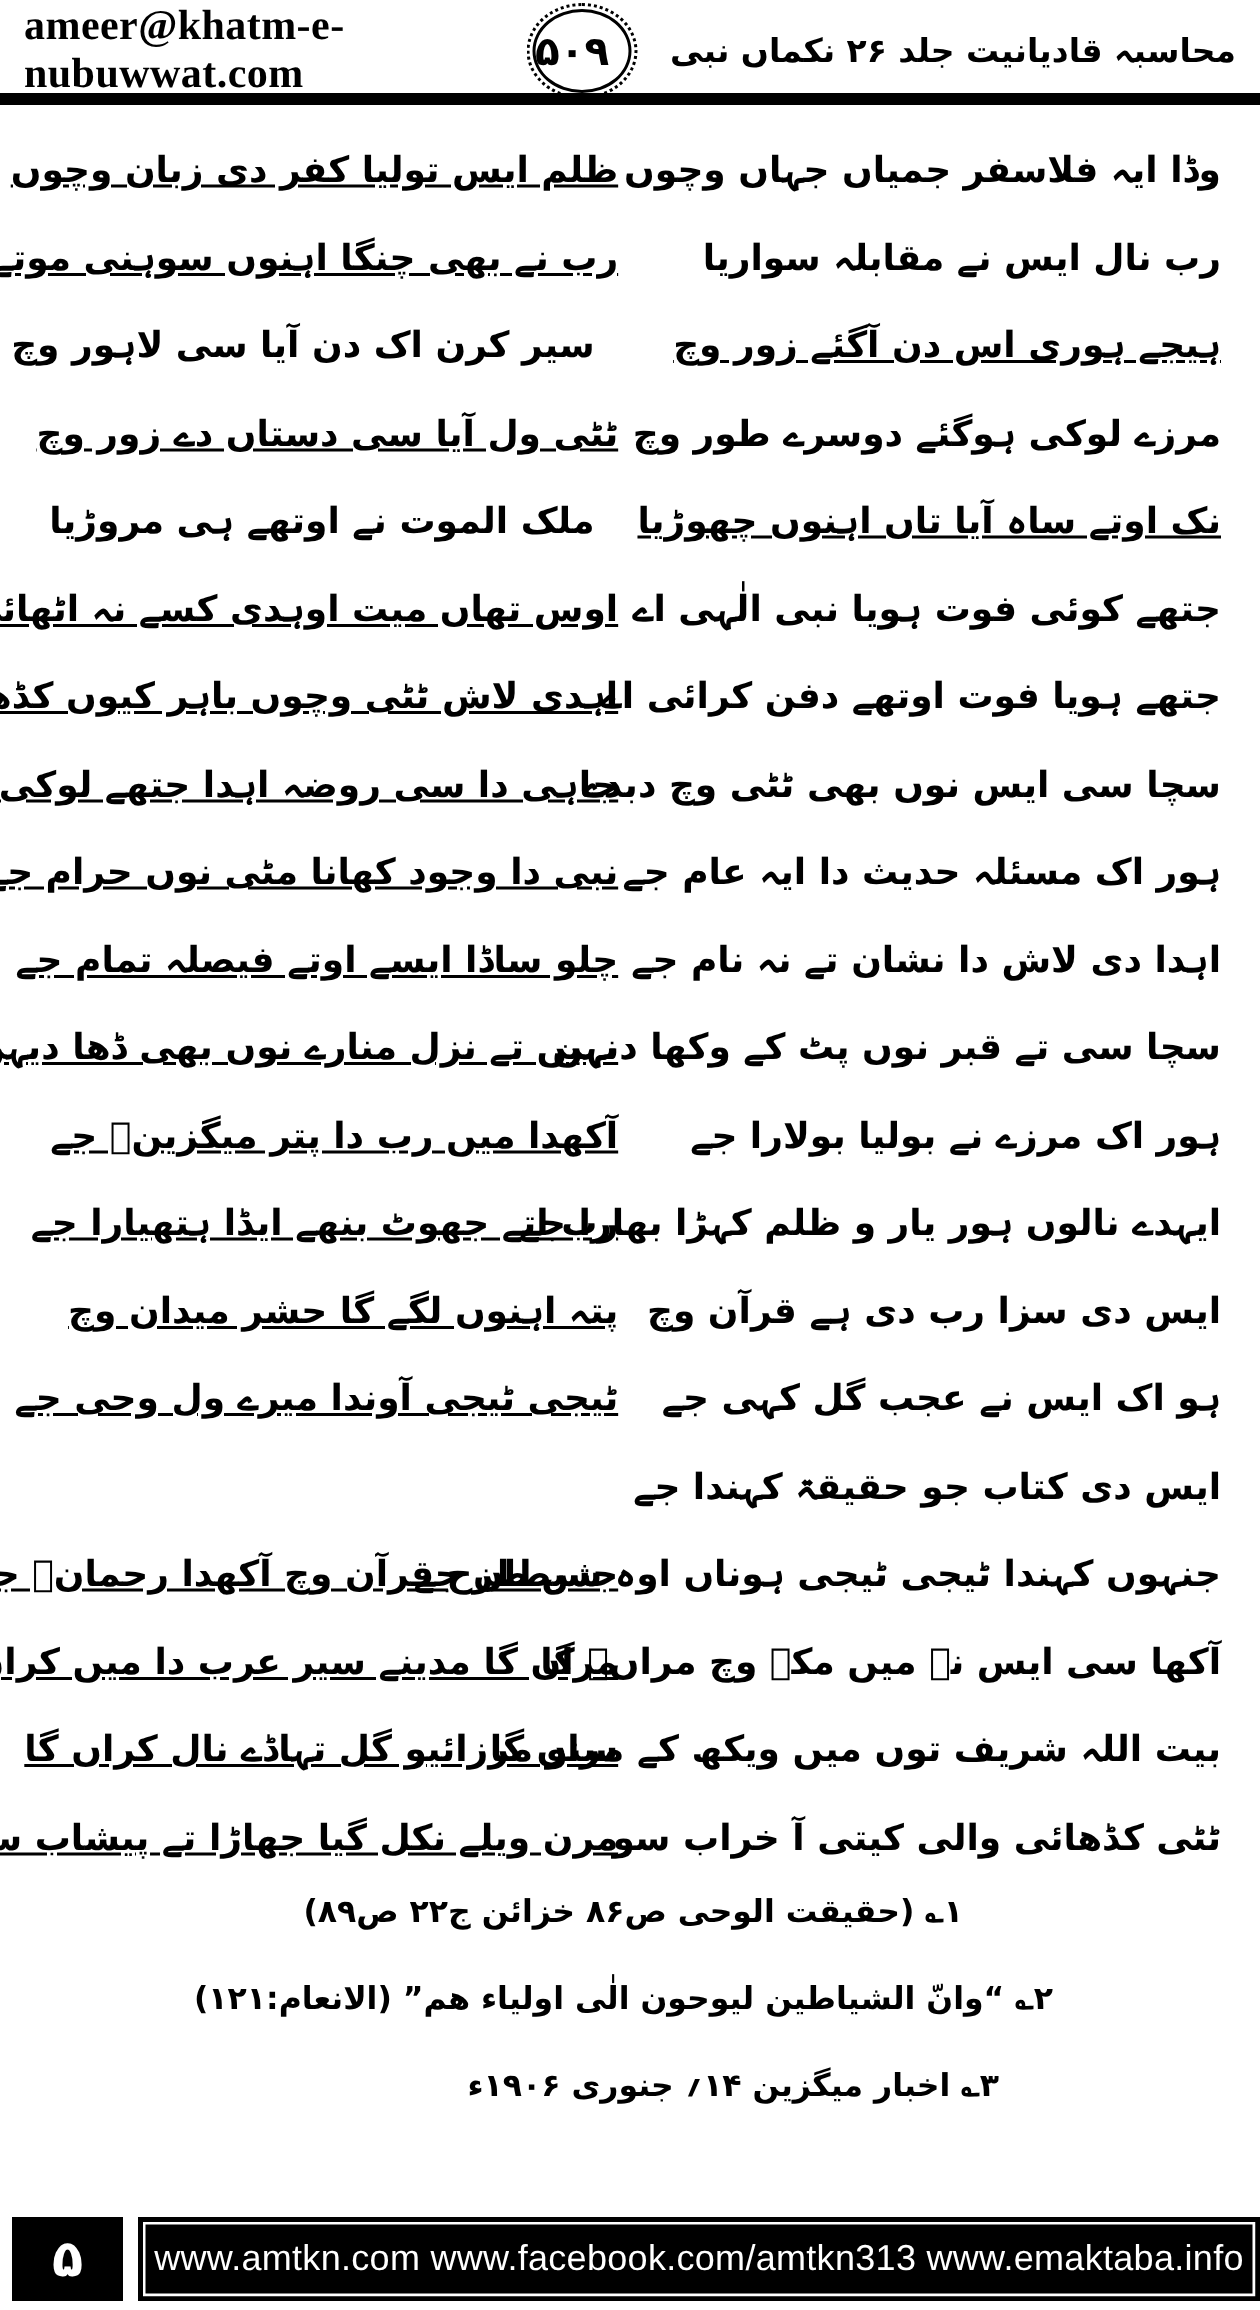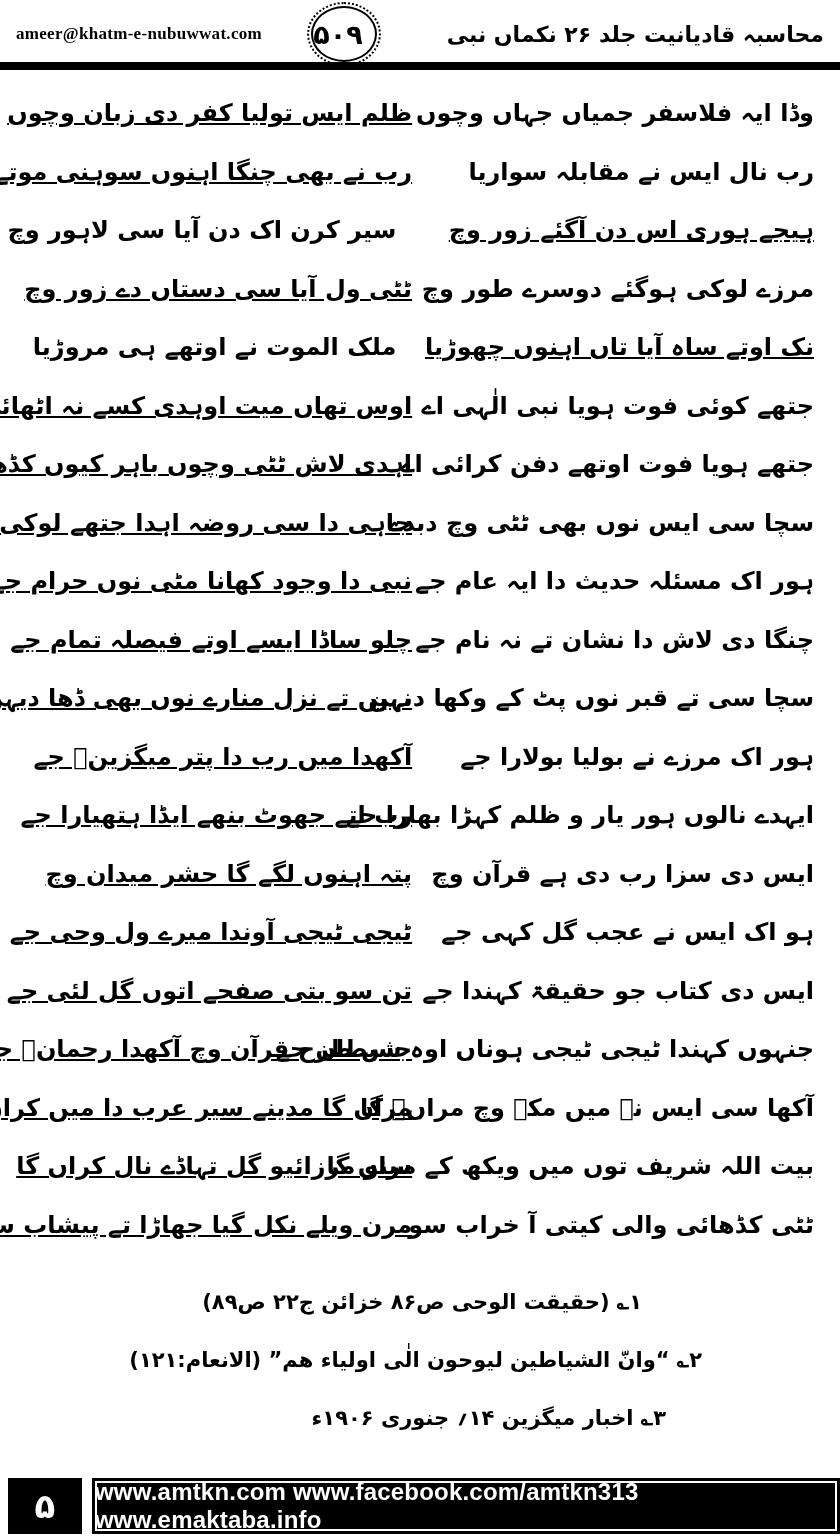--- a/index.html
+++ b/index.html
@@ -13,21 +13,21 @@
     overflow:hidden;
   }
   
   .header{
     position:absolute;top:8px;left:0;right:0;height:52px;
     display:flex;align-items:center;justify-content:space-between;
     padding:0 16px;box-sizing:border-box;
   }
   .email{
     font-family:"Liberation Serif", serif;
-    font-weight:bold;font-size:17px;letter-spacing:.3px;
+    font-weight:bold;font-size:28px;letter-spacing:.3px;
   }
   .badge{
     position:relative;width:62px;height:52px;
     border:2px solid #000;border-radius:50%;
     display:flex;align-items:center;justify-content:flex-start;
     font-size:27px;font-weight:bold;flex:0 0 auto;
     margin-left:6px;margin-right:26px;
   }
   .badge::before{
     content:"";position:absolute;inset:-6px;
@@ -50,21 +50,21 @@
     height:58.5px;
   }
   .hemi{
     font-weight:bold;font-size:24px;white-space:nowrap;
     line-height:1;
   }
   .hemi.right{width:47%;display:flex;justify-content:space-between;}
   .hemi.left {width:49%;display:flex;justify-content:space-between;text-decoration:underline;}
   
   .footnotes{
-    position:absolute;top:1290px;right:0;left:0;
+    position:absolute;top:1262px;right:0;left:0;
     direction:rtl;padding-right:150px;box-sizing:border-box;
   }
   .footnote{
     font-weight:bold;font-size:21px;margin-bottom:34px;white-space:nowrap;
   }
   .footnote:nth-child(1){margin-right:48px;}
   .footnote:nth-child(2){margin-right:-12px;}
   .footnote:nth-child(3){margin-right:24px;}
   
   .footer{
@@ -74,21 +74,21 @@
   .page-badge{
     width:74px;background:#000;color:#fff;
     display:flex;align-items:center;justify-content:center;
     font-size:34px;font-weight:bold;
     margin-left:8px;
   }
   .footer-bar{
     flex:1;background:#000;color:#fff;margin-left:10px;
     display:flex;align-items:center;justify-content:center;
     font-family:"Liberation Sans", sans-serif;
-    font-weight:bold;font-size:24px;letter-spacing:.2px;
+    font-weight:normal;font-size:24px;letter-spacing:.2px;
     border:3px solid #000;box-shadow:inset 0 0 0 2px #fff;
     box-sizing:border-box;
   }
 </style>
 </head>
 <body>
 
 <div class="page">
 
   <div class="header">
@@ -132,21 +132,21 @@
       </div>
       <div class="row">
         <span class="hemi right">سچا سی ایس نوں بھی ٹٹی وچ دبدے</span>
         <span class="hemi left">جاہی دا سی روضہ اہدا جتھے لوکی ہکدے</span>
       </div>
       <div class="row">
         <span class="hemi right">ہور اک مسئلہ حدیث دا ایہ عام جے</span>
         <span class="hemi left">نبی دا وجود کھانا مٹی نوں حرام جے</span>
       </div>
       <div class="row">
-        <span class="hemi right">چنگا دی لاش دا نشان تے نہ نام جے</span>
+        <span class="hemi right">اہدا دی لاش دا نشان تے نہ نام جے</span>
         <span class="hemi left">چلو ساڈا ایسے اوتے فیصلہ تمام جے</span>
       </div>
       <div class="row">
         <span class="hemi right">سچا سی تے قبر نوں پٹ کے وکھا دیہن</span>
         <span class="hemi left">نہیں تے نزل منارے نوں بھی ڈھا دیہن</span>
       </div>
       <div class="row">
         <span class="hemi right">ہور اک مرزے نے بولیا بولارا جے</span>
         <span class="hemi left">آکھدا میں رب دا پتر میگزینؔ جے</span>
       </div>
@@ -157,21 +157,20 @@
       <div class="row">
         <span class="hemi right">ایس دی سزا رب دی ہے قرآن وچ</span>
         <span class="hemi left">پتہ اہنوں لگے گا حشر میدان وچ</span>
       </div>
       <div class="row">
         <span class="hemi right">ہو اک ایس نے عجب گل کہی جے</span>
         <span class="hemi left">ٹیجی ٹیجی آوندا میرے ول وحی جے</span>
       </div>
       <div class="row">
         <span class="hemi right">ایس دی کتاب جو حقیقۃ کہندا جے</span>
-        <span class="hemi left">تن سو بتی صفحے اتوں گل لئی جے</span>
       </div>
       <div class="row">
         <span class="hemi right">جنہوں کہندا ٹیجی ٹیجی ہوناں اوہ شیطان جے</span>
         <span class="hemi left">جس طرح قرآن وچ آکھدا رحمانؔ جے</span>
       </div>
       <div class="row">
         <span class="hemi right">آکھا سی ایس نے میں مکے وچ مراںؔ گا</span>
         <span class="hemi left">مراں گا مدینے سیر عرب دا میں کراں گا</span>
       </div>
       <div class="row">

